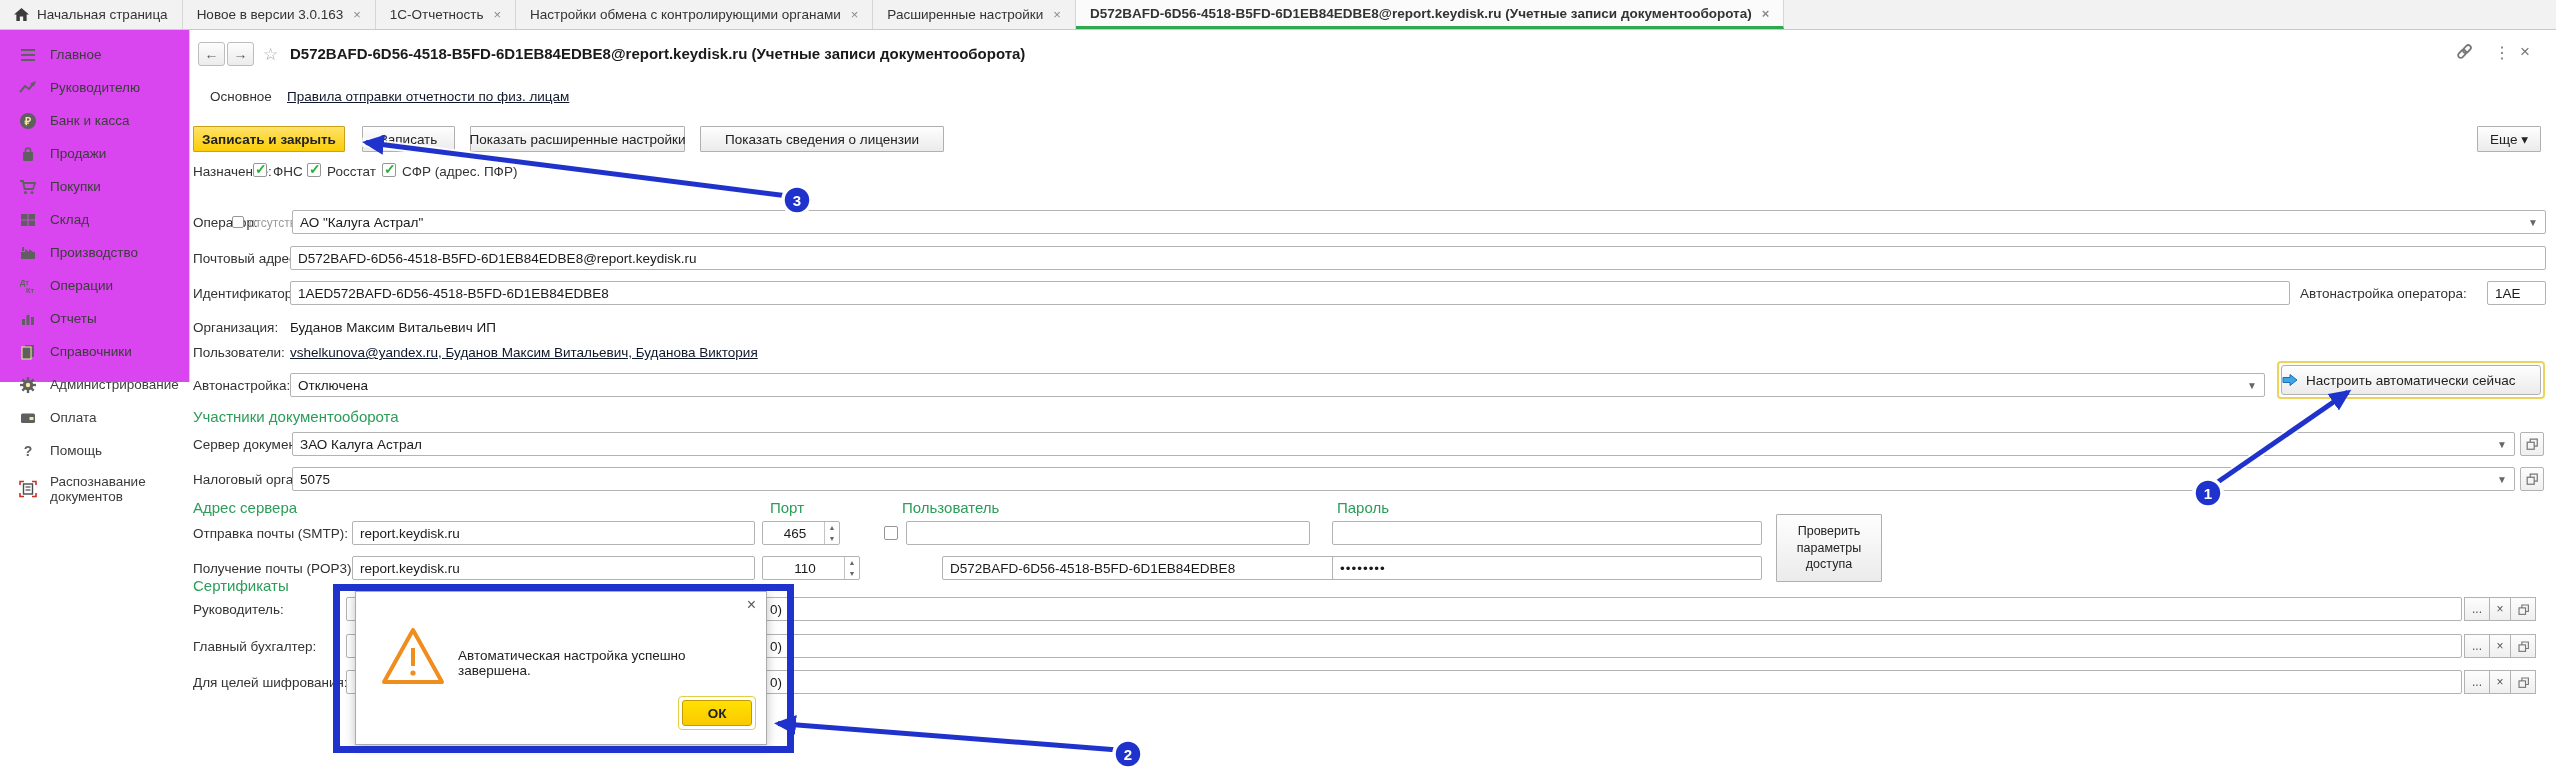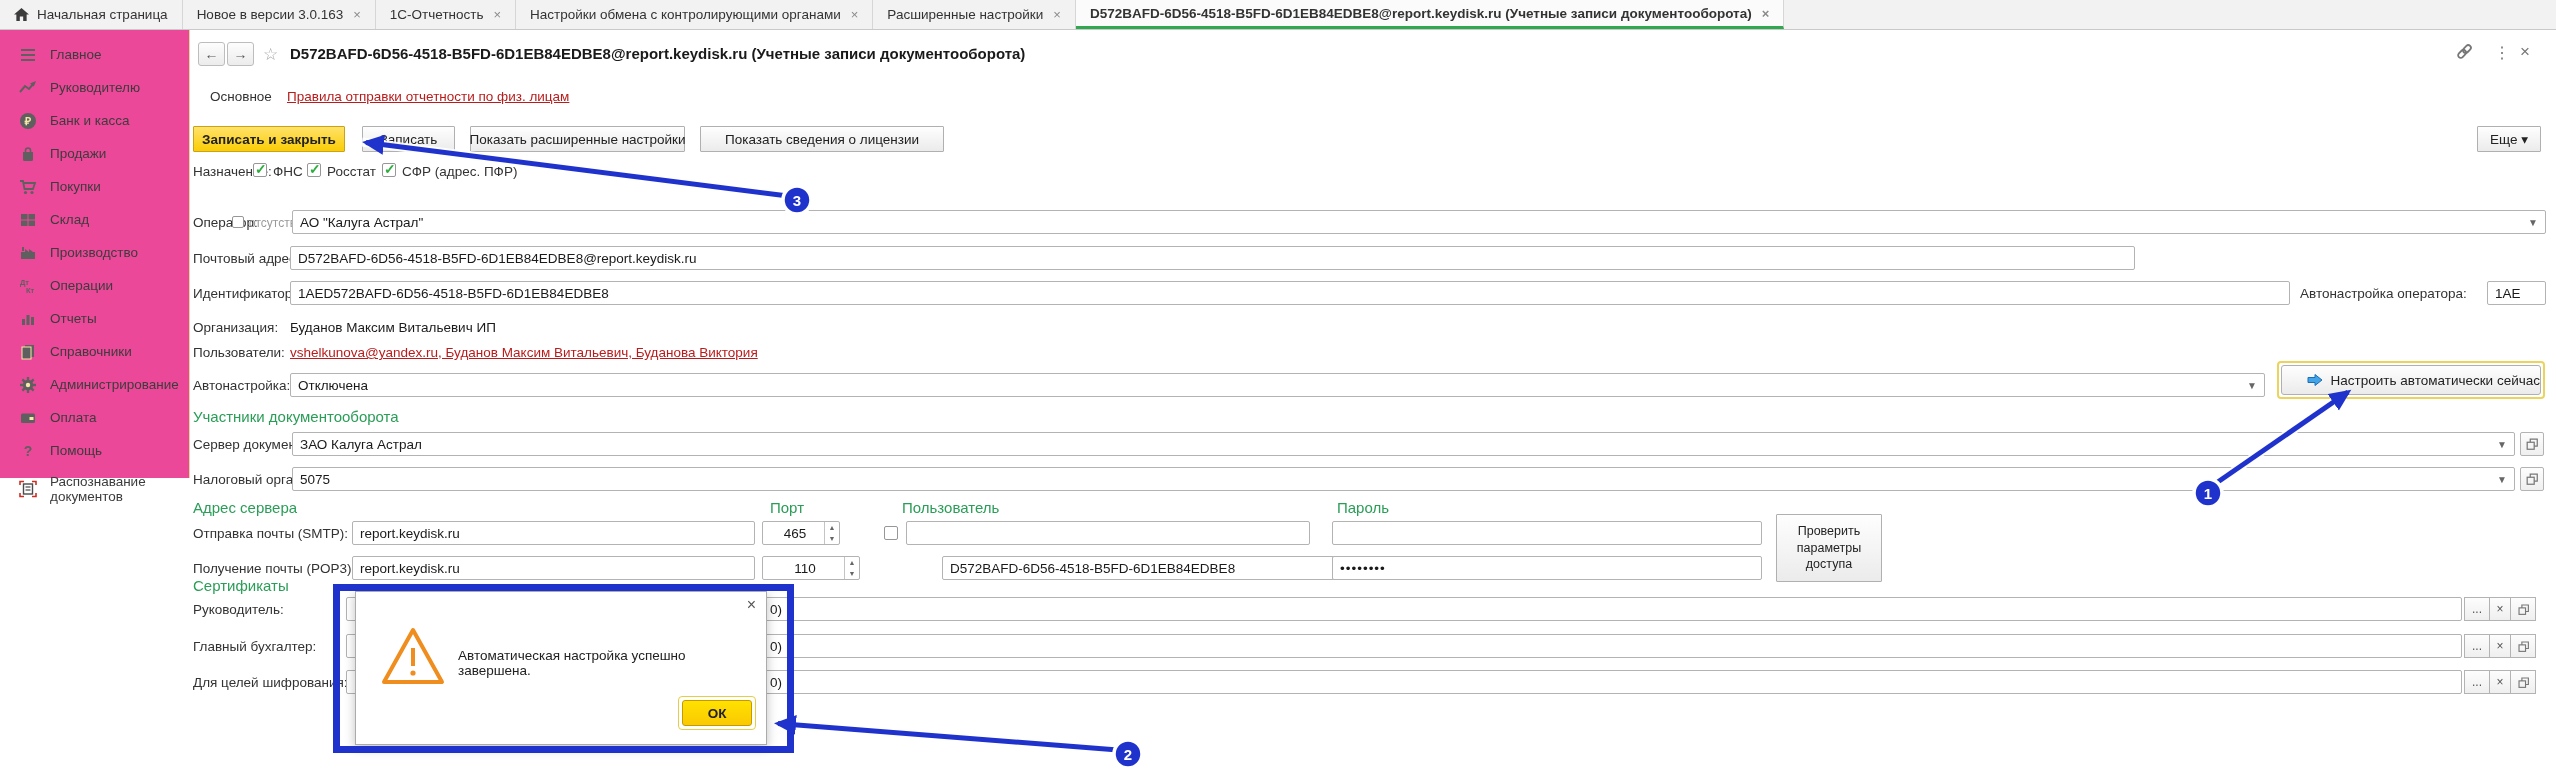--- a/index.html
+++ b/index.html
@@ -7,50 +7,50 @@
   .app { position:relative; width:2556px; height:780px; background:#fff; }
   .abs { position:absolute; }
 
   
   .tabbar { position:absolute; left:0; top:0; width:2556px; height:30px; background:#f2f2f2; border-bottom:1px solid #c9c9c9; display:flex; align-items:stretch; }
   .tab { display:flex; align-items:center; gap:8px; padding:0 14px; border-right:1px solid #d6d6d6; font-size:13.5px; color:#333; cursor:default; white-space:nowrap; }
   .tab.active { background:#fbfbfb; border-bottom:3px solid #2fa84f; font-weight:bold; }
   .tab .close { color:#8a8a8a; font-size:13px; margin-left:2px; }
 
   
-  .sidebar { position:absolute; left:0; top:30px; width:190px; height:448px; background:#ec4899; border-right:1px solid #e4d694; padding-top:8px; }
+  .sidebar { position:absolute; left:0; top:30px; width:190px; height:352px; background:#d946ef; border-right:1px solid #e4d694; padding-top:8px; }
   .side-item { display:flex; align-items:center; gap:10px; height:33px; padding-left:16px; font-size:13.5px; color:#3c3c3c; }
   .side-item .ic { width:24px; display:flex; justify-content:center; }
   .side-item.tall { height:44px; }
   .side-item .wrap2 { width:118px; line-height:15px; }
 
   
   .navbtn { position:absolute; width:27px; height:24px; border:1px solid #bdbdbd; border-radius:3px; background:linear-gradient(#fdfdfd,#ececec); color:#555; font-size:14px; display:flex; align-items:center; justify-content:center; }
   .star { position:absolute; color:#a8a8a8; font-size:17px; }
   .title { position:absolute; font-size:15px; font-weight:bold; color:#1a1a1a; white-space:nowrap; }
   .winic { position:absolute; color:#777; font-size:15px; }
 
   .formnav-current { position:absolute; font-size:13.5px; color:#333; }
-  .link { color:#b91c1c; text-decoration:underline; font-size:13.5px; white-space:nowrap; }
+  .link { color:#0f172a; text-decoration:underline; font-size:13.5px; white-space:nowrap; }
 
   
   .btn { position:absolute; height:26px; border:1px solid #b0b0b0; border-radius:1px; background:linear-gradient(#fefefe,#ebebeb); font-size:13.5px; color:#222; display:flex; align-items:center; justify-content:center; white-space:nowrap; padding:0 10px; }
   .btn.primary { background:linear-gradient(#ffe26a,#fbcd05); border-color:#c9a21a; font-weight:bold; }
   .lbl { position:absolute; font-size:13.5px; color:#333; white-space:nowrap; }
   .field { position:absolute; height:24px; border:1px solid #b3b3b3; border-radius:2px; background:#fff; font-size:13.5px; color:#1a1a1a; display:flex; align-items:center; padding:0 7px; white-space:nowrap; overflow:hidden; }
   .field .caret { margin-left:auto; color:#666; font-size:10px; }
   .cb { position:absolute; width:14px; height:14px; border:1px solid #979797; border-radius:2px; background:#fff; }
   .cb.checked::after { content:"✓"; position:absolute; left:1px; top:-3px; color:#2eae3e; font-size:14px; font-weight:bold; }
   .cb.small { width:12px; height:12px; }
   .green-h { position:absolute; font-size:15px; color:#2a9d57; white-space:nowrap; }
   .openbtn { position:absolute; width:24px; height:24px; border:1px solid #b3b3b3; border-radius:2px; background:linear-gradient(#fdfdfd,#efefef); display:flex; align-items:center; justify-content:center; }
   .spin { margin-left:auto; display:flex; flex-direction:column; border-left:1px solid #c4c4c4; height:22px; width:15px; }
   .spin span { flex:1; font-size:7px; color:#666; display:flex; align-items:center; justify-content:center; }
   .ring-btn { position:absolute; border:2px solid #ecd45c; border-radius:4px; padding:2px; background:#fff; }
-  .ring-btn .inner { width:100%; height:100%; border:1px solid #b0b0b0; border-radius:3px; background:linear-gradient(#fefefe,#ebebeb); display:flex; align-items:center; justify-content:flex-end; gap:8px; font-size:13.5px; color:#222; white-space:nowrap; }
+  .ring-btn .inner { width:100%; height:100%; border:1px solid #b0b0b0; border-radius:3px; background:linear-gradient(#fefefe,#ebebeb); display:flex; align-items:center; justify-content:flex-start; gap:8px; font-size:13.5px; color:#222; white-space:nowrap; }
   .grp-btn { position:absolute; height:24px; border:1px solid #b3b3b3; background:linear-gradient(#fdfdfd,#efefef); color:#555; font-size:12px; display:flex; align-items:center; justify-content:center; }
 
   
   .dlg-frame { position:absolute; left:333px; top:584px; width:461px; height:169px; border:7px solid #1f33cc; z-index:46; pointer-events:none; }
   .dlg { position:absolute; left:355px; top:591px; width:412px; height:154px; background:#fff; border:1px solid #ababab; box-shadow:0 3px 10px rgba(0,0,0,.25); z-index:45; }
   .dlg .x { position:absolute; right:10px; top:4px; color:#555; font-size:16px; }
   .dlg .msg { position:absolute; left:102px; top:56px; width:300px; font-size:13.5px; color:#222; }
   .ok-ring { position:absolute; left:322px; top:104px; width:78px; height:34px; border:1px solid #e5ce45; border-radius:4px; padding:3px; }
   .ok-btn { width:100%; height:100%; background:linear-gradient(#ffe100,#fbc902); border:1px solid #c49a00; border-radius:3px; display:flex; align-items:center; justify-content:center; font-size:13.5px; font-weight:bold; color:#222; }
 
@@ -281,21 +281,21 @@
 
   <div class="lbl" style="left:193px; top:215px;">Оператор:</div>
   <div class="cb small" style="left:232px; top:216px;"></div>
   <div class="lbl" style="left:249px; top:216px; font-size:12px; color:#9a9a9a;">отсутствует</div>
   <div class="field" style="left:292px; top:210px; width:2254px;">
     <span>АО "Калуга Астрал"</span>
     <span class="caret">▼</span>
   </div>
 
   <div class="lbl" style="left:193px; top:251px;">Почтовый адрес:</div>
-  <div class="field" style="left:290px; top:246px; width:1845px;align-items:center;">
+  <div class="field" style="left:290px; top:246px; width:2256px;align-items:center;">
     <span>D572BAFD-6D56-4518-B5FD-6D1EB84EDBE8@report.keydisk.ru</span>
   </div>
 
   <div class="lbl" style="left:193px; top:286px;">Идентификатор абонента:</div>
   <div class="field" style="left:290px; top:281px; width:2000px;">
     <span>1AED572BAFD-6D56-4518-B5FD-6D1EB84EDBE8</span>
   </div>
   <div class="lbl" style="left:2300px; top:286px;">Автонастройка оператора:</div>
   <div class="field" style="left:2487px; top:281px; width:59px;">
     <span>1AE</span>

